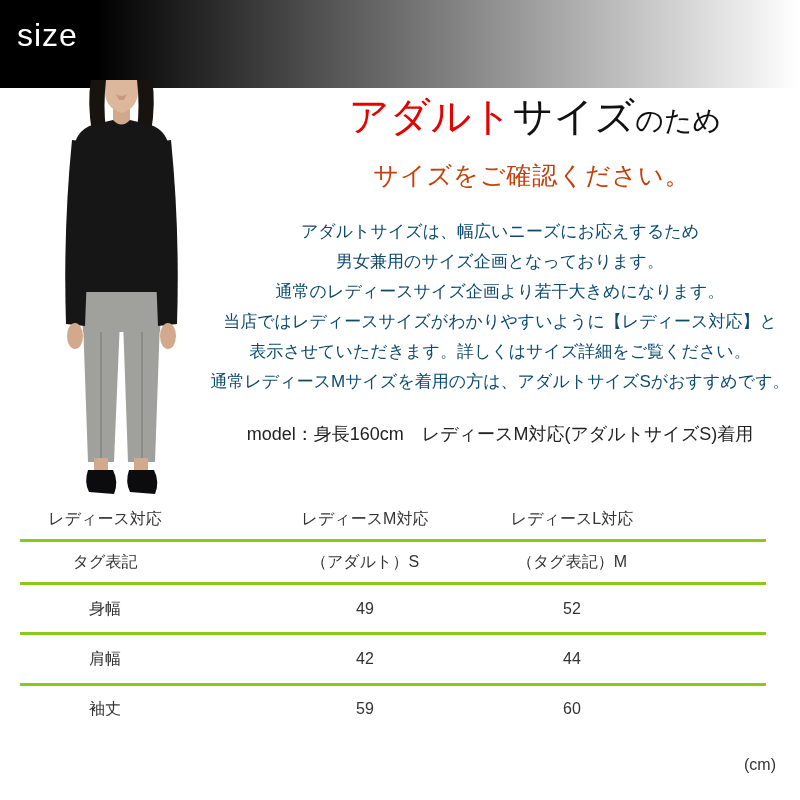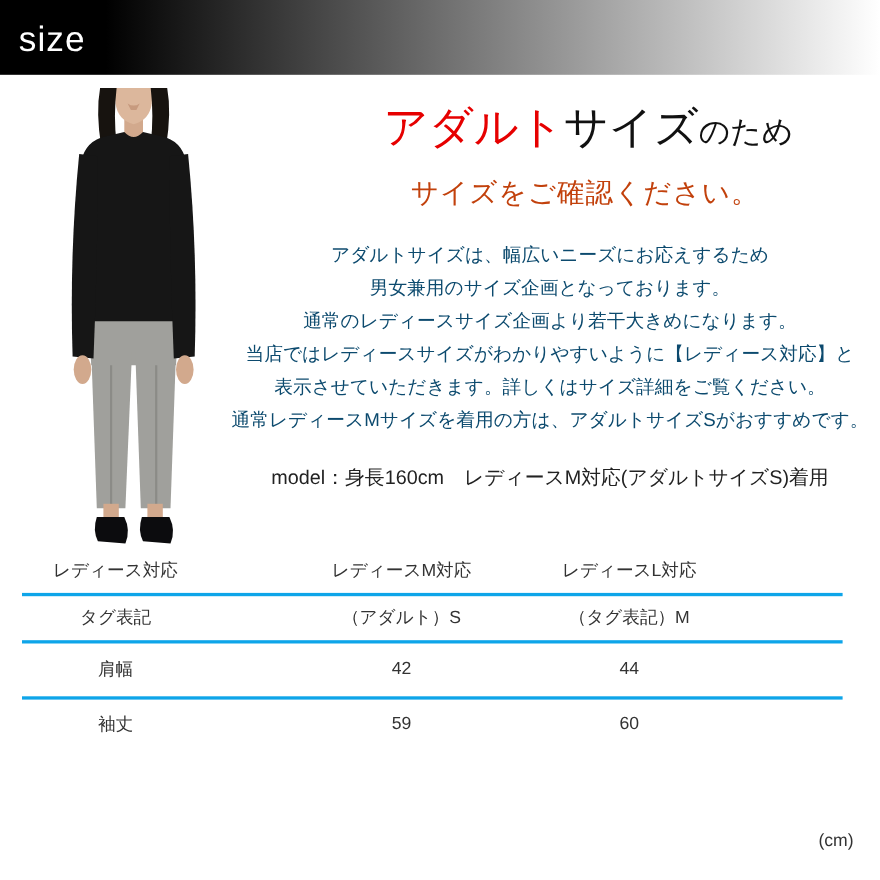--- a/index.html
+++ b/index.html
@@ -2,40 +2,40 @@
 <html><head>
 <meta charset="utf-8">
 <style>
   html,body{margin:0;padding:0;background:#fff;}
   .page{
     position:relative;width:800px;height:800px;background:#fff;overflow:hidden;
     font-family:"Liberation Sans",sans-serif;color:#222;
   }
   
   .header-bar{
-    position:absolute;left:0;top:0;width:800px;height:68px;
+    position:absolute;left:0;top:0;width:800px;height:88px;
     background:linear-gradient(90deg,#000 0%,#000 12%,#fff 100%);
   }
   .header-title{
     position:absolute;left:17px;top:17px;
     font-size:32px;line-height:36px;color:#fff;font-weight:400;letter-spacing:1px;
   }
   
   .model-photo{position:absolute;left:56px;top:80px;width:131px;height:418px;}
   
   .content{position:absolute;left:200px;top:80px;width:600px;text-align:center;}
   .main-heading{margin:13px 0 0 70px;font-size:40px;line-height:1.15;font-weight:500;color:#111;white-space:nowrap;}
   .main-heading .red{color:#e60000;}
   .main-heading .suffix{font-size:28px;font-weight:500;color:#111;}
   .sub-heading{margin:20px 0 0 64px;font-size:25px;letter-spacing:1px;color:#c2410c;font-weight:400;}
   .body-paragraph{margin:25px 0 0 0;font-size:17px;line-height:30px;color:#0c4a6e;white-space:pre-line;}
   .model-note{margin:25px 0 0 0;font-size:18px;color:#222;}
   
   .size-table{position:absolute;left:20px;top:498px;width:746px;font-size:16px;color:#333;}
-  .t-row{position:relative;border-bottom:3px solid #0ea5e9;}
+  .t-row{position:relative;border-bottom:3px solid #84cc16;}
   .t-row:last-child{border-bottom:none;text-align:right;}
   .rh1{height:41px;} .rh2{height:40px;} .rh3{height:45px;} .rh4{height:47px;} .rh5{height:48px;} .rh6{height:45px;}
   .cell{position:absolute;top:50%;transform:translate(-50%,-50%);white-space:nowrap;}
   .c1{left:85px;} .c2{left:345px;} .c3{left:552px;}
   .unit-label{position:absolute;left:744px;top:756px;font-size:16px;color:#333;}
 </style>
 </head>
 <body>
 
 <div class="page">
@@ -95,20 +95,25 @@
     <div class="t-row rh1">
       <span class="cell c1">レディース対応</span>
       <span class="cell c2">レディースM対応</span>
       <span class="cell c3">レディースL対応</span>
     </div>
     <div class="t-row rh2">
       <span class="cell c1">タグ表記</span>
       <span class="cell c2">（アダルト）S</span>
       <span class="cell c3">（タグ表記）M</span>
     </div>
+    <div class="t-row rh4">
+      <span class="cell c1">身幅</span>
+      <span class="cell c2">49</span>
+      <span class="cell c3">52</span>
+    </div>
     <div class="t-row rh5">
       <span class="cell c1">肩幅</span>
       <span class="cell c2">42</span>
       <span class="cell c3">44</span>
     </div>
     <div class="t-row rh6">
       <span class="cell c1">袖丈</span>
       <span class="cell c2">59</span>
       <span class="cell c3">60</span>
     </div>

